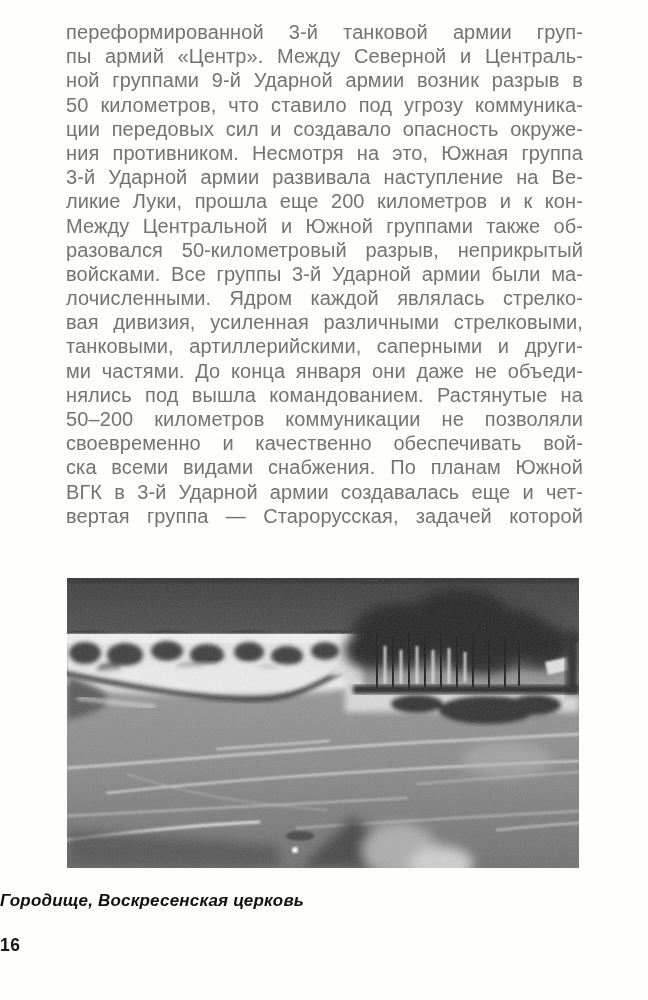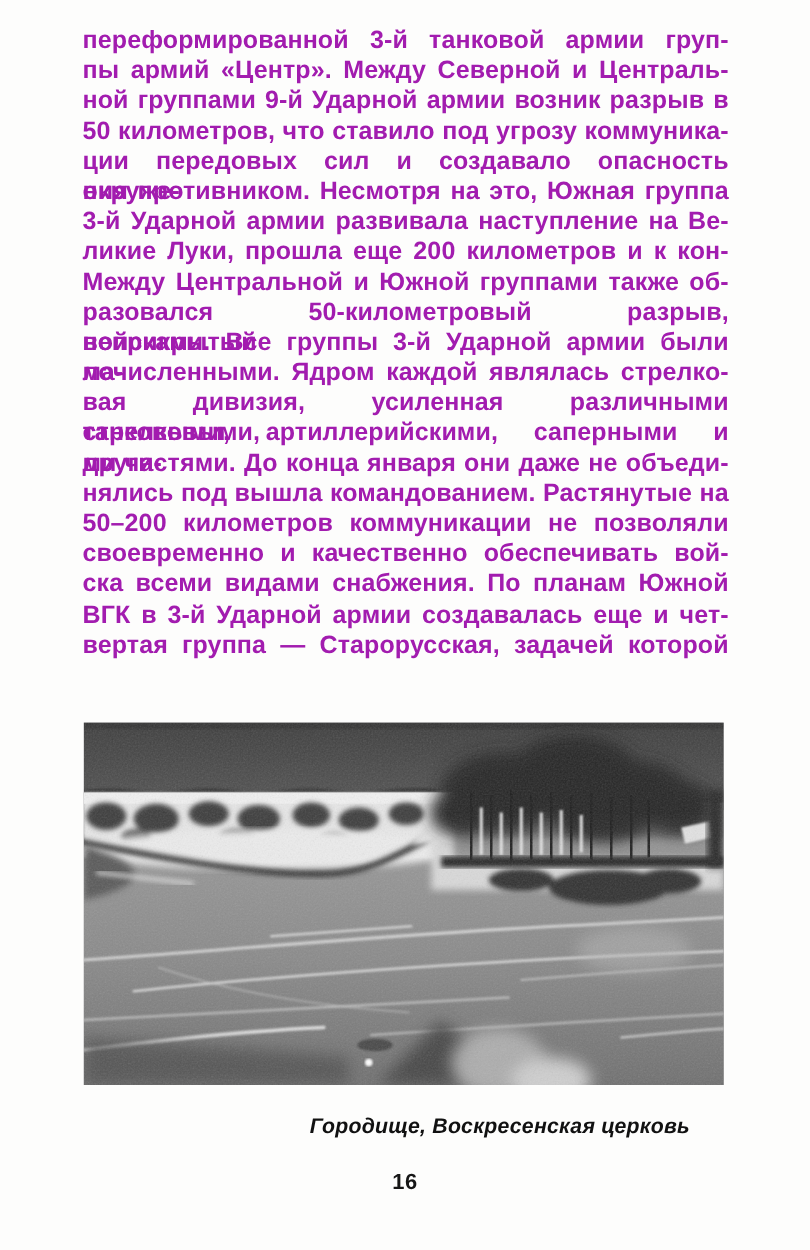--- a/index.html
+++ b/index.html
@@ -9,23 +9,23 @@
     position: relative;
     font-family: "Liberation Sans", sans-serif;
     overflow: hidden;
   }
   .page { position: absolute; inset: 0; }
 
   
   .text-block {
     position: absolute;
     top: 20px; left: 66px; width: 517px;
-    color: #a21caf;
+    color: #737373;
     font-size: 20px;
-    font-weight: 700;
+    font-weight: 400;
     line-height: 24.2px;
     letter-spacing: 0.1px;
   }
   .tline {
     text-align: justify;
     -moz-text-align-last: justify;
     text-align-last: justify;
     white-space: normal;
     height: 24.2px;
     overflow: visible;
@@ -38,32 +38,31 @@
     width: 512px; height: 290px;
     margin: 0;
     background: #8d8d8d;
     overflow: hidden;
   }
   .photo-frame svg { display: block; }
 
   .caption {
     position: absolute;
     top: 891px; left: 0; width: 552px;
-    text-align: right;
+    text-align: left;
     color: #111;
     font-size: 17px;
     font-weight: 700;
     font-style: italic;
     letter-spacing: 0.2px;
   }
 
   .page-number {
     position: absolute;
     top: 935px; left: 0; width: 648px;
-    text-align: center;
     color: #161616;
     font-size: 17.5px;
     font-weight: 700;
     letter-spacing: 0.5px;
   }
 </style>
 </head>
 <body>
 
 <div class="page">

